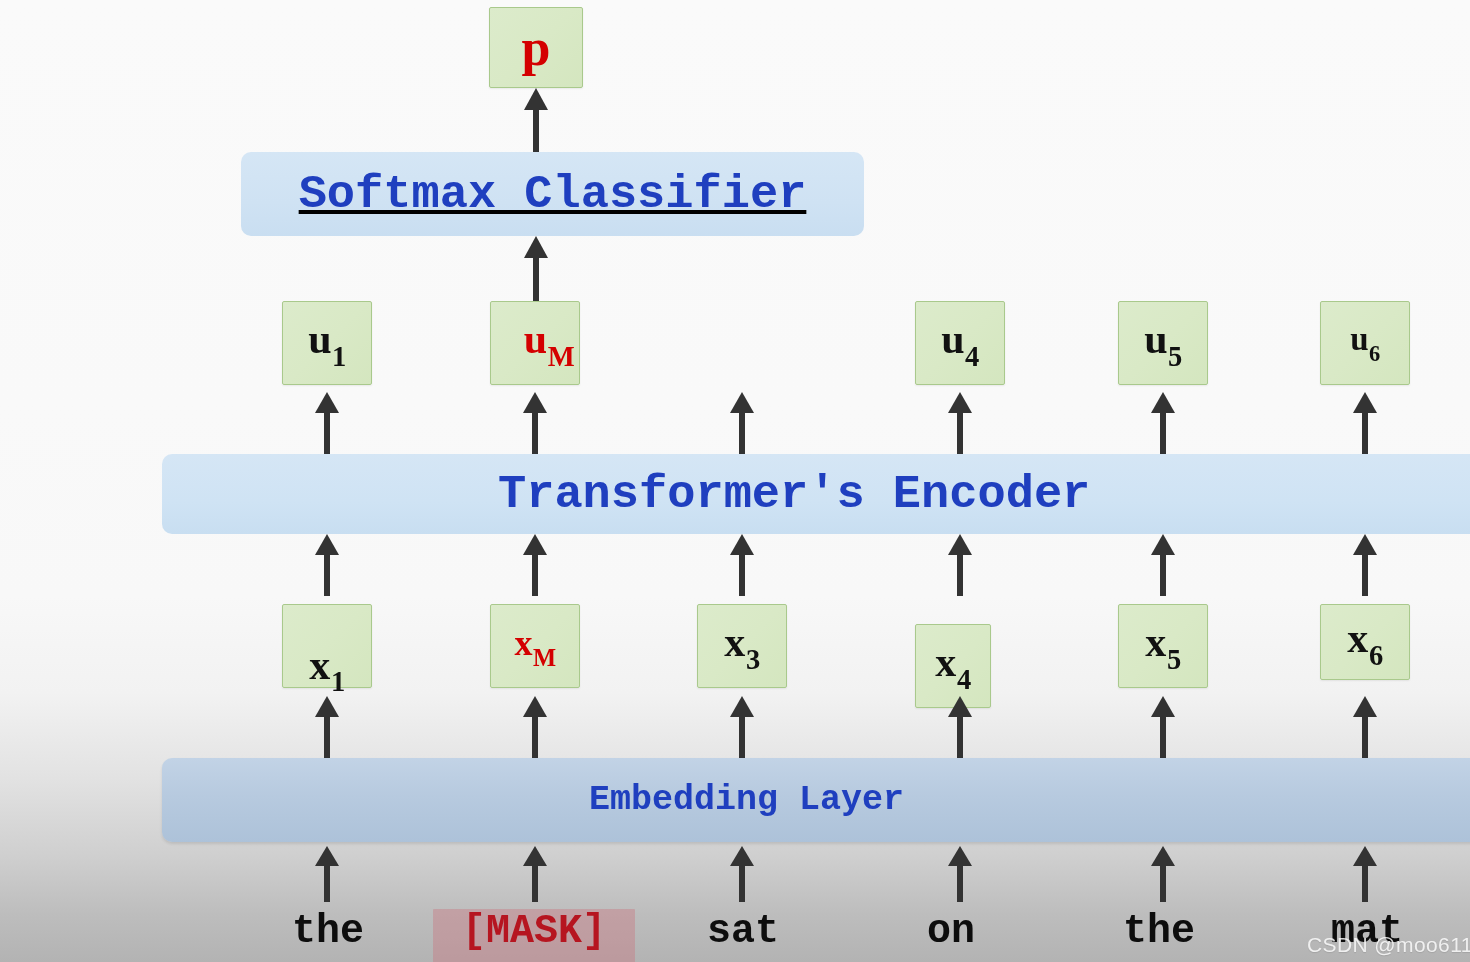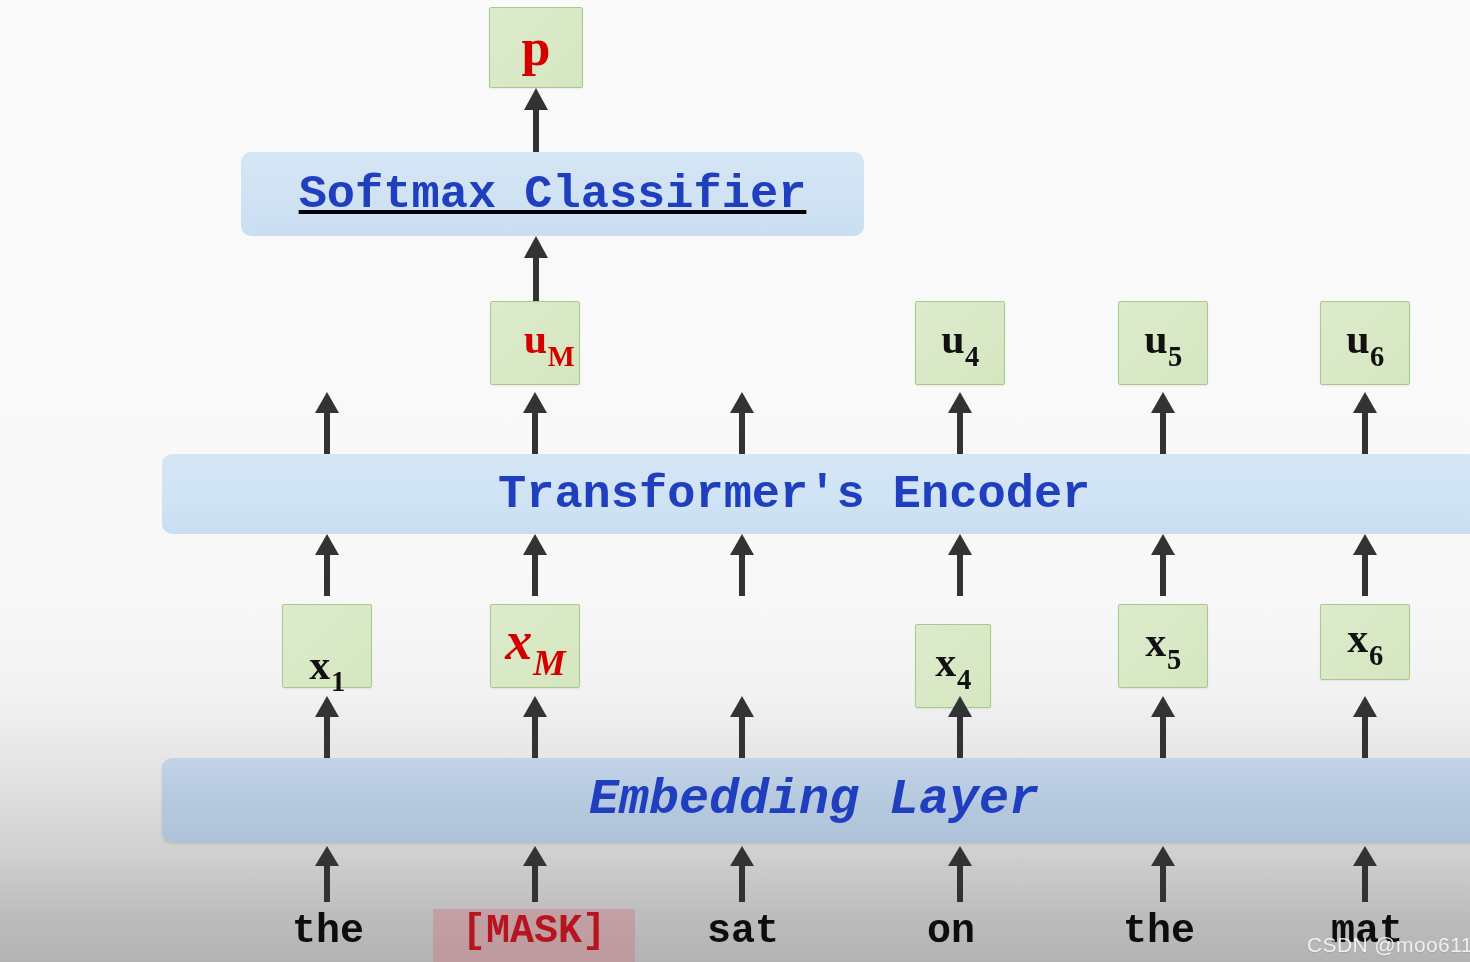--- a/index.html
+++ b/index.html
@@ -148,37 +148,42 @@
     <span class="bar-label" style="font-size:47px;">Softmax Classifier</span>
   </div>
 
   <div class="arrow" style="left:523px; top:236px; height:66px;">
     <svg viewBox="0 0 26 66" preserveAspectRatio="none" aria-hidden="true">
       <line x1="13" y1="66" x2="13" y2="17" stroke="#333" stroke-width="6"></line>
       <polygon points="13,0 25,22 1,22" fill="#333"></polygon>
     </svg>
   </div>
 
+  <div class="node" style="left:282px; top:301px; width:90px; height:84px;">
+    <span class="lbl" style="font-size:42px;">
+      <span>u</span><span class="sub">1</span>
+    </span>
+  </div>
   <div class="node red" style="left:490px; top:301px; width:90px; height:84px;padding-left:28px;">
     <span class="lbl" style="font-size:42px;">
       <span>u</span><span class="sub">M</span>
     </span>
   </div>
   <div class="node" style="left:915px; top:301px; width:90px; height:84px;">
     <span class="lbl" style="font-size:42px;">
       <span>u</span><span class="sub">4</span>
     </span>
   </div>
   <div class="node" style="left:1118px; top:301px; width:90px; height:84px;align-items:center;">
     <span class="lbl" style="font-size:42px;">
       <span>u</span><span class="sub">5</span>
     </span>
   </div>
   <div class="node" style="left:1320px; top:301px; width:90px; height:84px;">
-    <span class="lbl" style="font-size:42px;">
+    <span class="lbl" style="font-size:33px;">
       <span>u</span><span class="sub">6</span>
     </span>
   </div>
 
   <div class="arrow" style="left:314px; top:392px; height:62px;">
     <svg viewBox="0 0 26 62" preserveAspectRatio="none">
         <line x1="13" y1="62" x2="13" y2="16" stroke="#333" stroke-width="6"></line>
         <polygon points="13,0 25,21 1,21" fill="#333"></polygon>
       </svg>
   </div>
@@ -253,24 +258,29 @@
         <polygon points="13,0 25,21 1,21" fill="#333"></polygon>
       </svg>
   </div>
 
   <div class="node" style="left:282px; top:604px; width:90px; height:84px;">
     <span class="lbl" style="font-size:42px;margin-top:45px;">
       <span>x</span><span class="sub">1</span>
     </span>
   </div>
   <div class="node red" style="left:490px; top:604px; width:90px; height:84px;">
-    <span class="lbl" style="font-size:54px;font-style:italic;">
+    <span class="lbl" style="font-size:36px;">
       <span>x</span><span class="sub">M</span>
     </span>
   </div>
+  <div class="node" style="left:697px; top:604px; width:90px; height:84px;">
+    <span class="lbl" style="font-size:42px;">
+      <span>x</span><span class="sub">3</span>
+    </span>
+  </div>
   <div class="node" style="left:915px; top:604px; width:76px; height:84px;margin-top:20px;">
     <span class="lbl" style="font-size:42px;">
       <span>x</span><span class="sub">4</span>
     </span>
   </div>
   <div class="node" style="left:1118px; top:604px; width:90px; height:84px;">
     <span class="lbl" style="font-size:42px;">
       <span>x</span><span class="sub">5</span>
     </span>
   </div>
@@ -311,21 +321,21 @@
       </svg>
   </div>
   <div class="arrow" style="left:1352px; top:696px; height:62px;">
     <svg viewBox="0 0 26 62" preserveAspectRatio="none">
         <line x1="13" y1="62" x2="13" y2="16" stroke="#333" stroke-width="6"></line>
         <polygon points="13,0 25,21 1,21" fill="#333"></polygon>
       </svg>
   </div>
 
   <div class="bar embedding" style="left:162px; top:758px; width:1320px; height:84px;">
-    <span class="bar-label" style="font-size:50px; margin-left:427px;font-style:italic;">Embedding Layer</span>
+    <span class="bar-label" style="font-size:35px; margin-left:427px;">Embedding Layer</span>
   </div>
 
   <div class="arrow" style="left:314px; top:846px; height:56px;">
     <svg viewBox="0 0 26 56" preserveAspectRatio="none">
         <line x1="13" y1="56" x2="13" y2="15" stroke="#333" stroke-width="6"></line>
         <polygon points="13,0 25,20 1,20" fill="#333"></polygon>
       </svg>
   </div>
   <div class="arrow" style="left:522px; top:846px; height:56px;">
     <svg viewBox="0 0 26 56" preserveAspectRatio="none">

